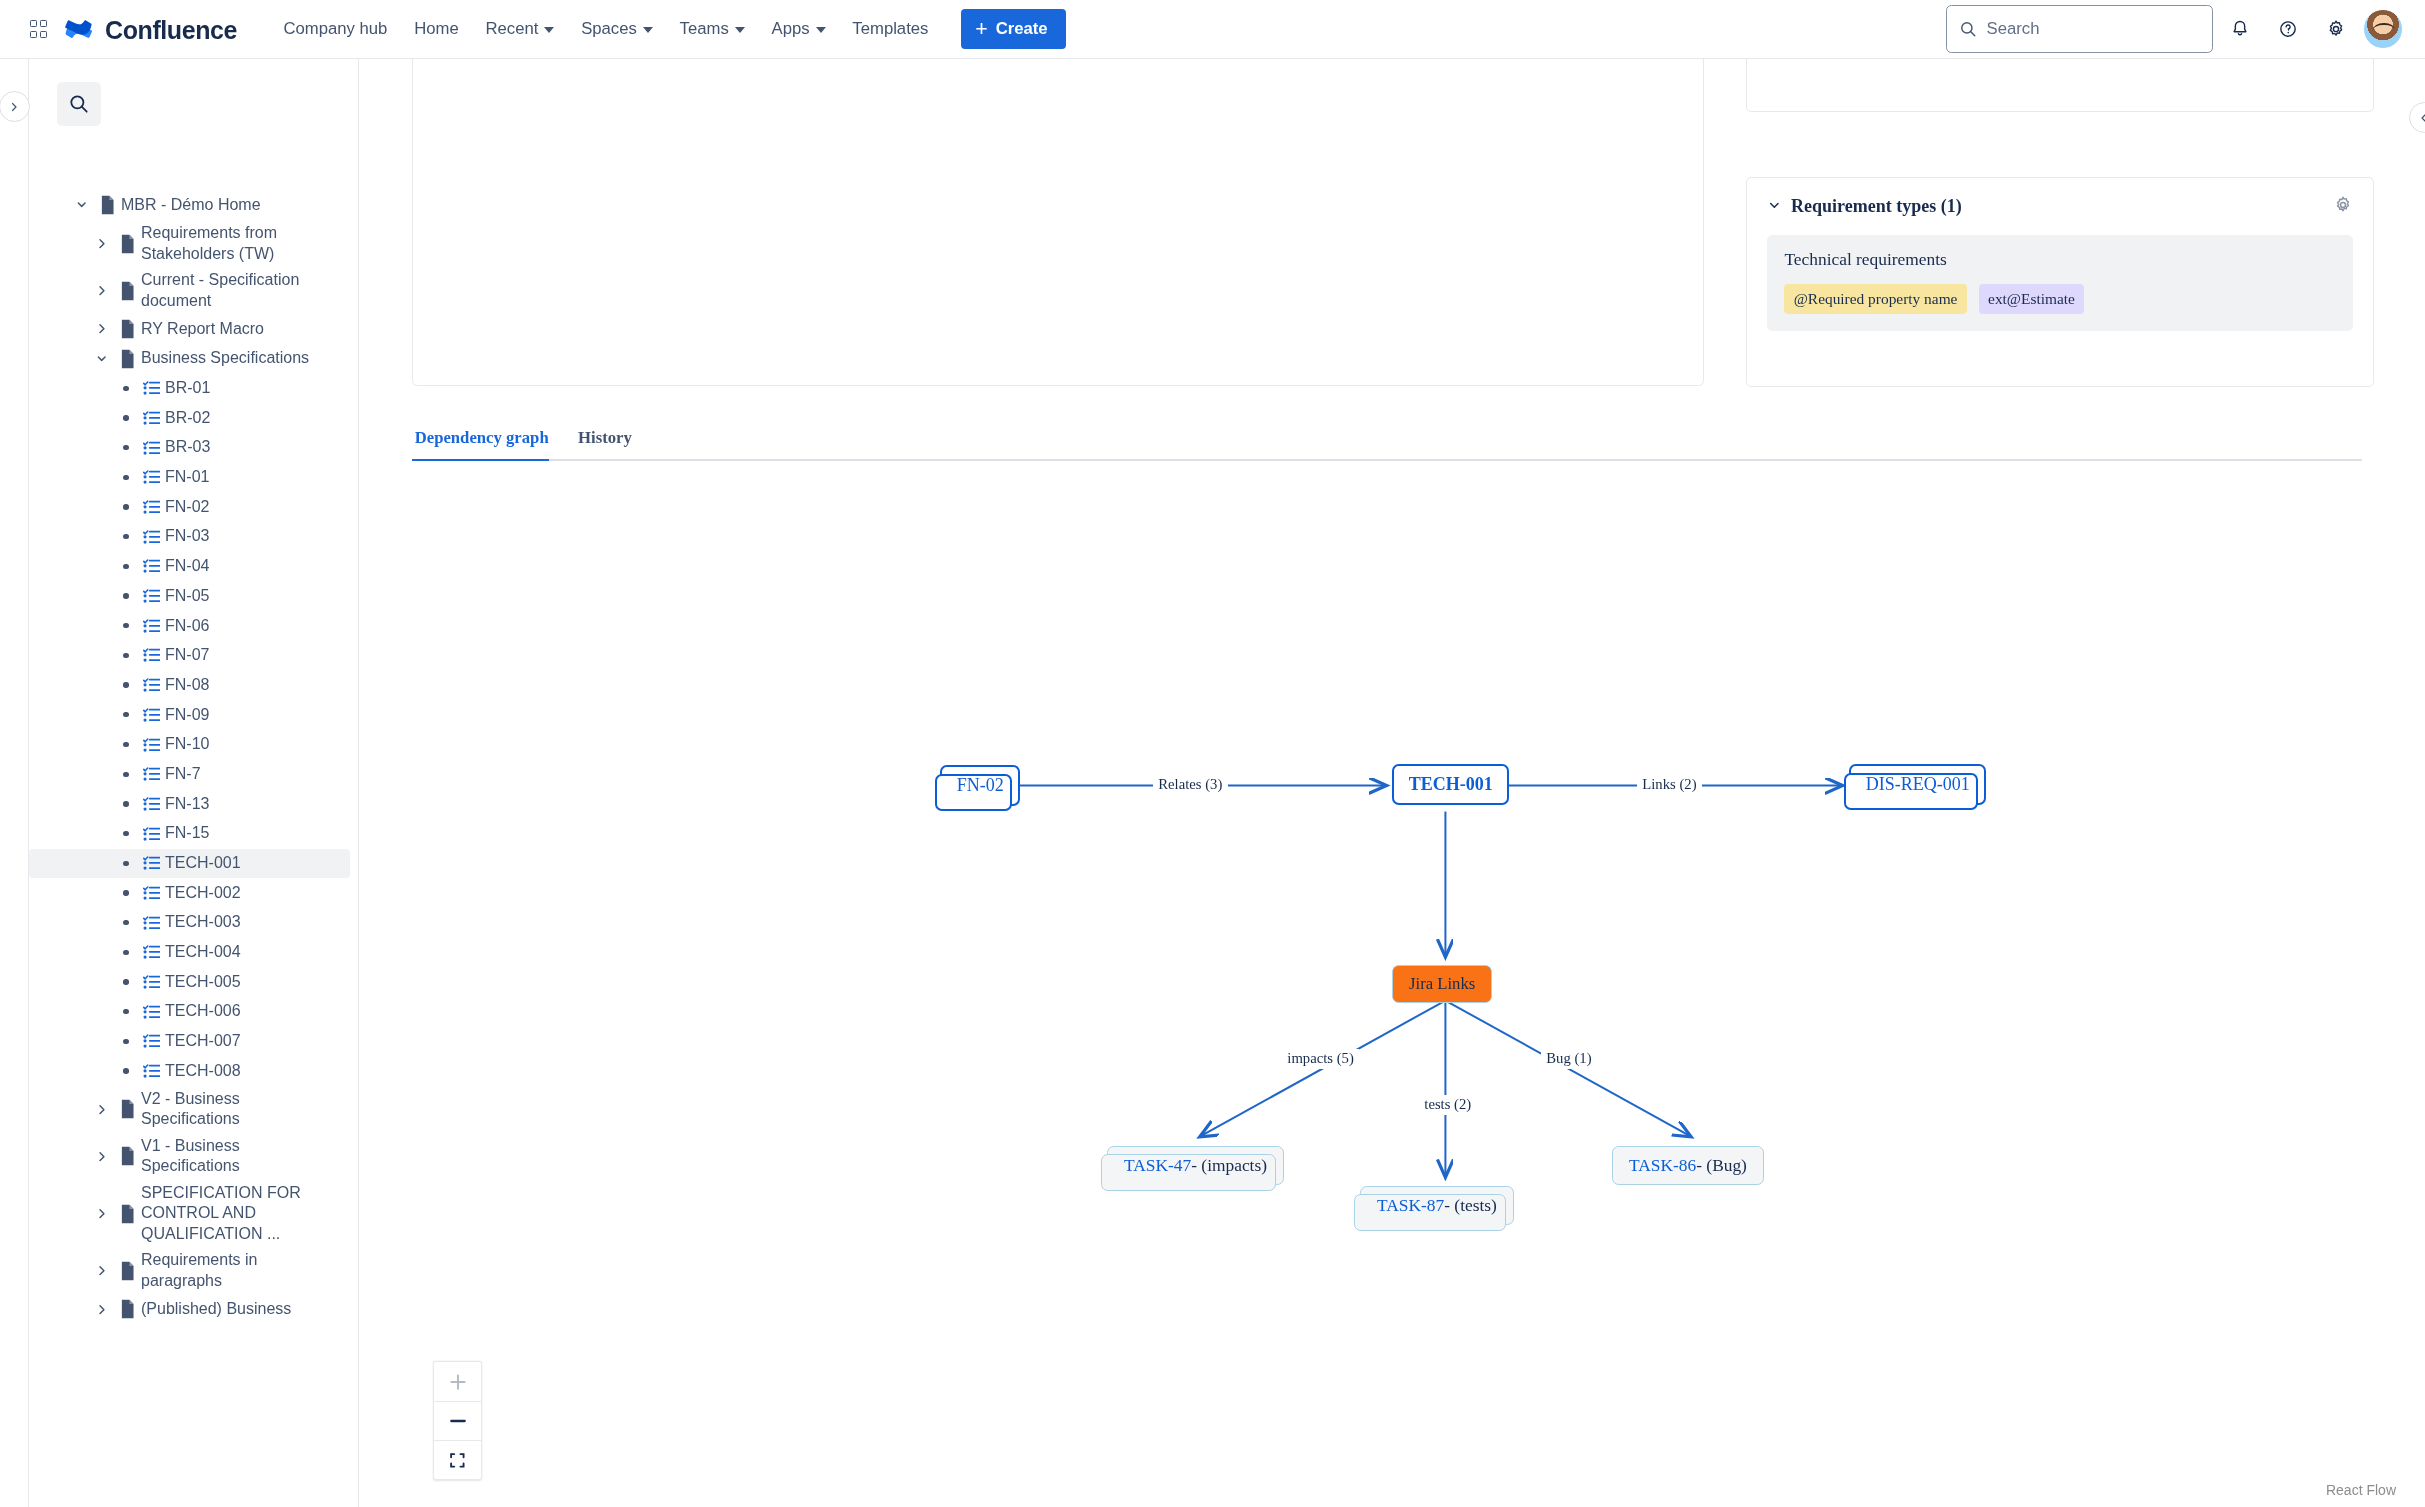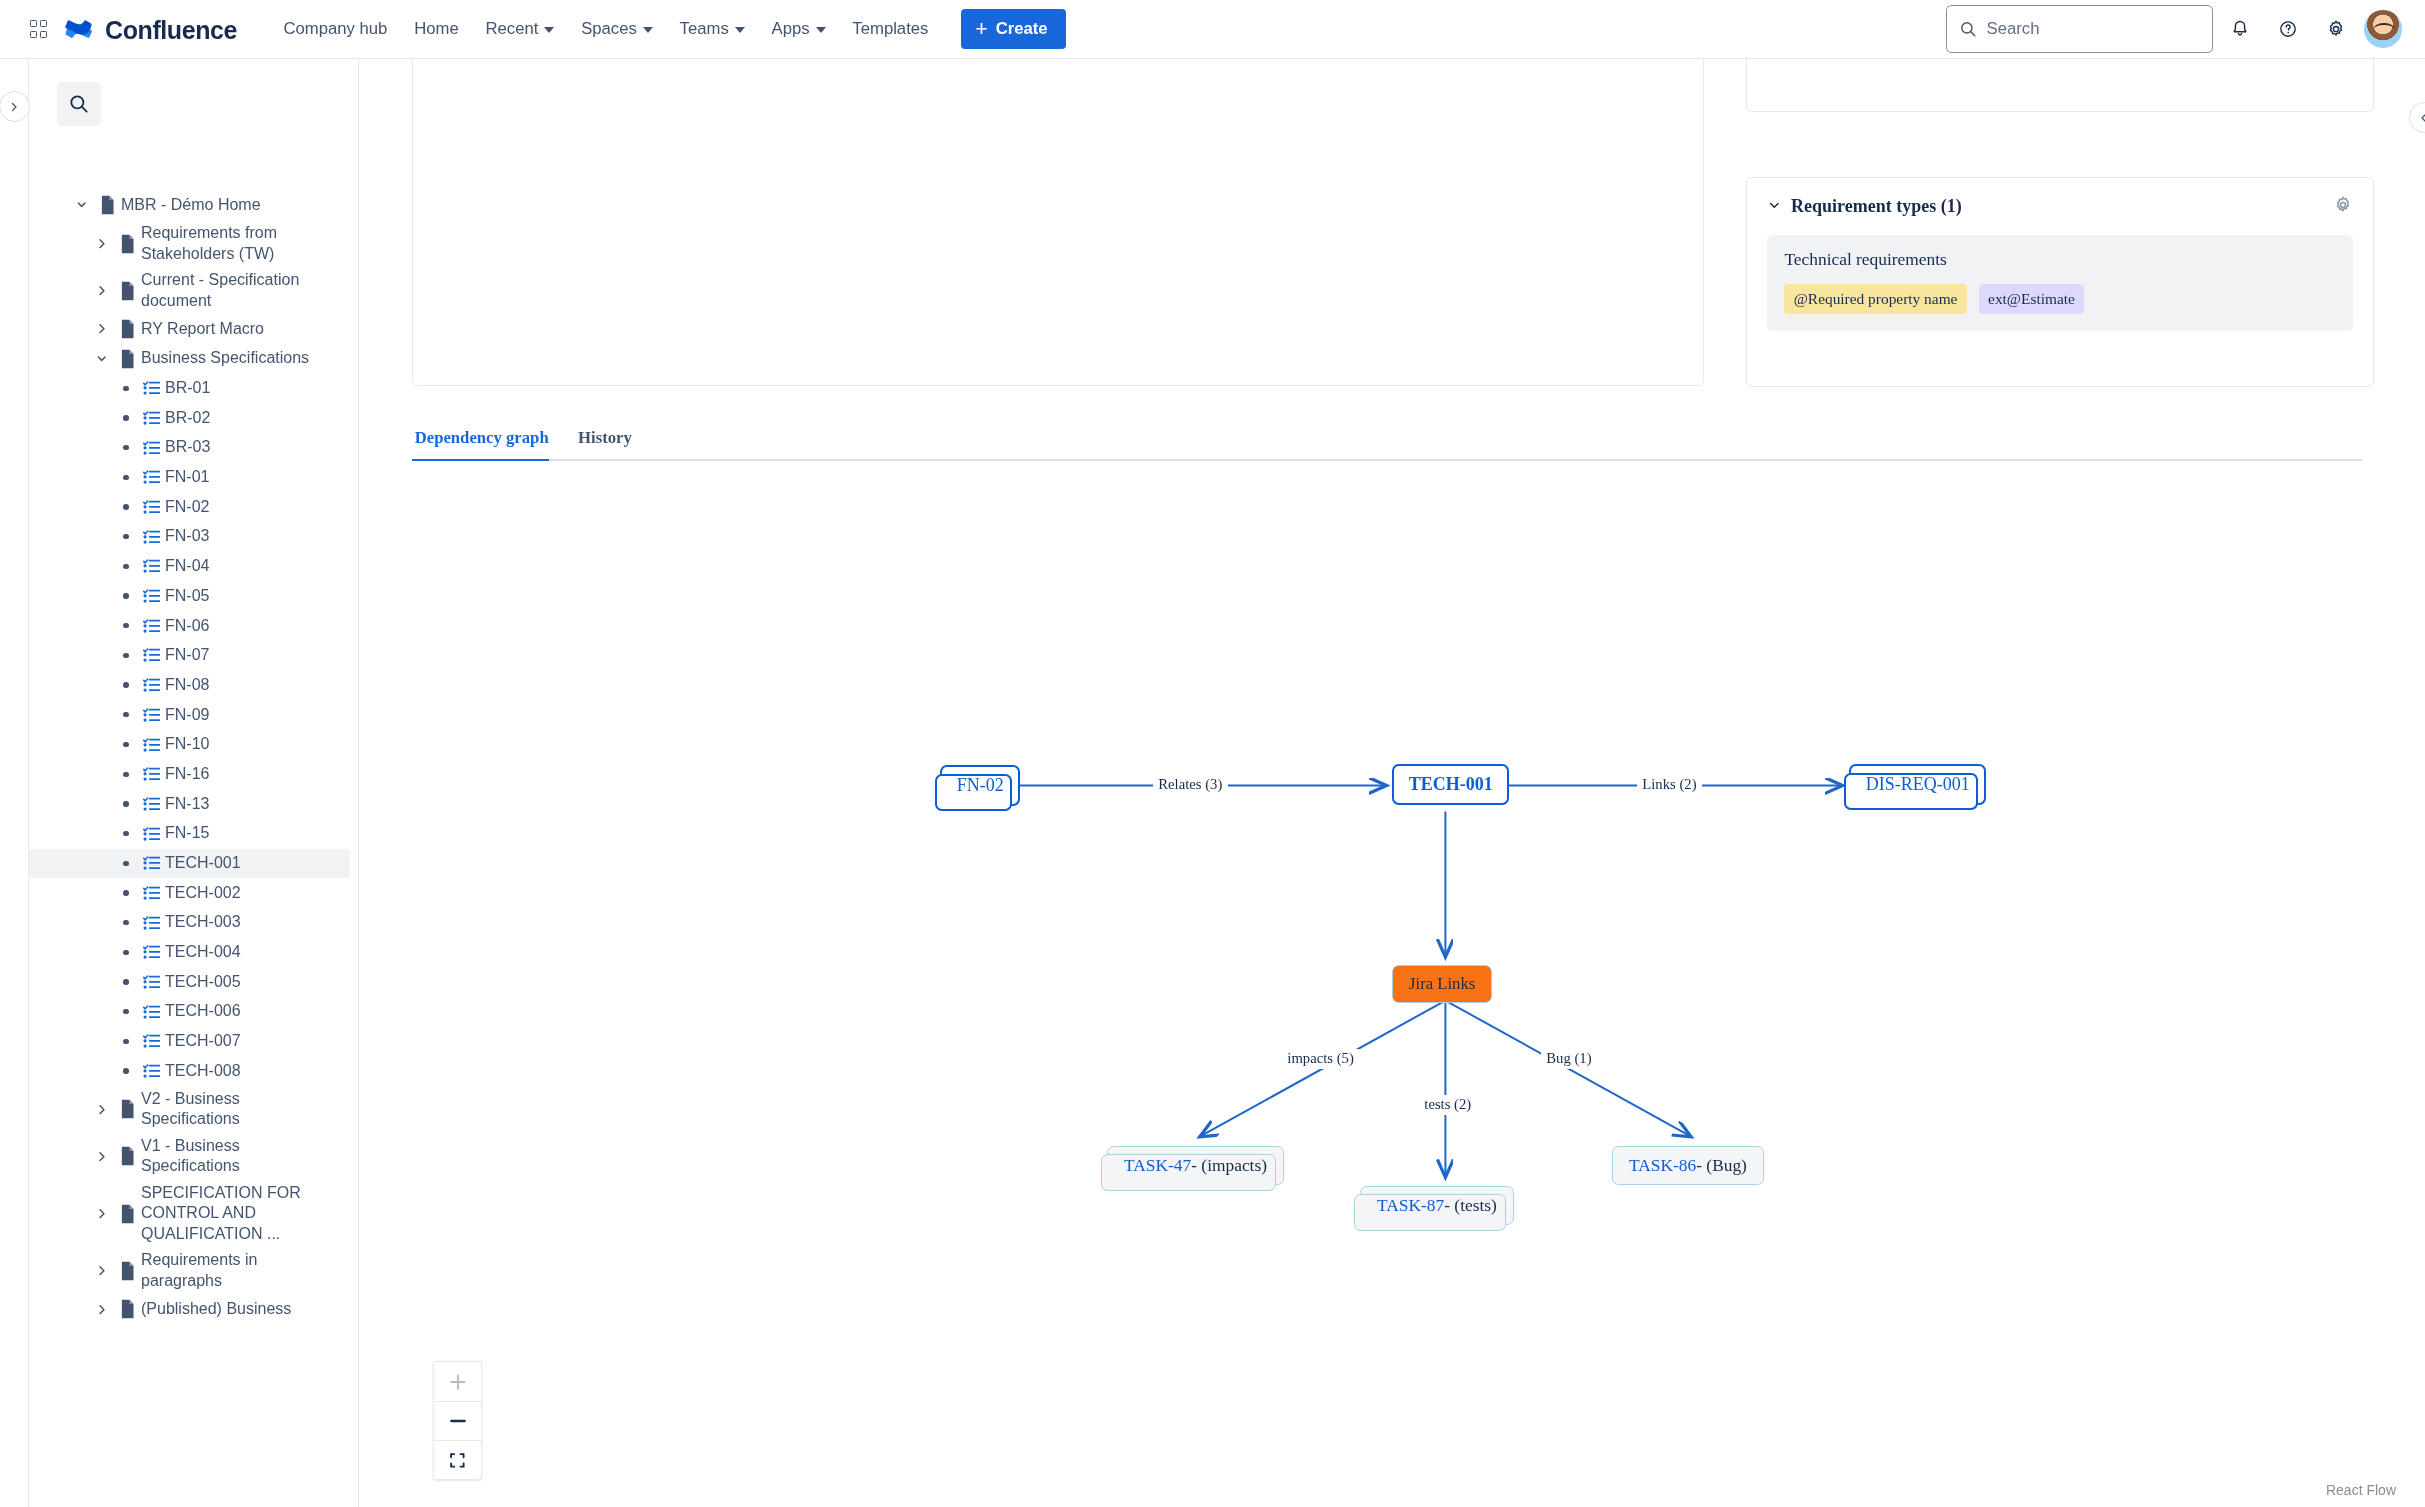--- a/index.html
+++ b/index.html
@@ -564,21 +564,21 @@
         <span class="ticon">
           <svg width="17.4" height="16" viewBox="0 0 22 20" fill="none">
             <path d="M1 4.2l1.7 1.8L6 2.4" stroke="#1868db" stroke-width="2" stroke-linecap="round" stroke-linejoin="round"></path>
             <line x1="8.5" y1="3.2" x2="21" y2="3.2" stroke="#1868db" stroke-width="2.2" stroke-linecap="round"></line>
             <line x1="8.5" y1="9.8" x2="21" y2="9.8" stroke="#1868db" stroke-width="2.2" stroke-linecap="round"></line>
             <line x1="8.5" y1="16.4" x2="21" y2="16.4" stroke="#1868db" stroke-width="2.2" stroke-linecap="round"></line>
             <circle cx="2.6" cy="9.8" r="2" fill="#1868db"></circle>
             <circle cx="2.6" cy="16.4" r="2" fill="#1868db"></circle>
           </svg>
         </span>
-        <span class="tlabel">FN-16</span>
+        <span class="tlabel">FN-7</span>
       </div>
       <div class="trow lvl2">
         <span class="bullet">
           <i></i>
         </span>
         <span class="ticon">
           <svg width="17.4" height="16" viewBox="0 0 22 20" fill="none">
             <path d="M1 4.2l1.7 1.8L6 2.4" stroke="#1868db" stroke-width="2" stroke-linecap="round" stroke-linejoin="round"></path>
             <line x1="8.5" y1="3.2" x2="21" y2="3.2" stroke="#1868db" stroke-width="2.2" stroke-linecap="round"></line>
             <line x1="8.5" y1="9.8" x2="21" y2="9.8" stroke="#1868db" stroke-width="2.2" stroke-linecap="round"></line>

